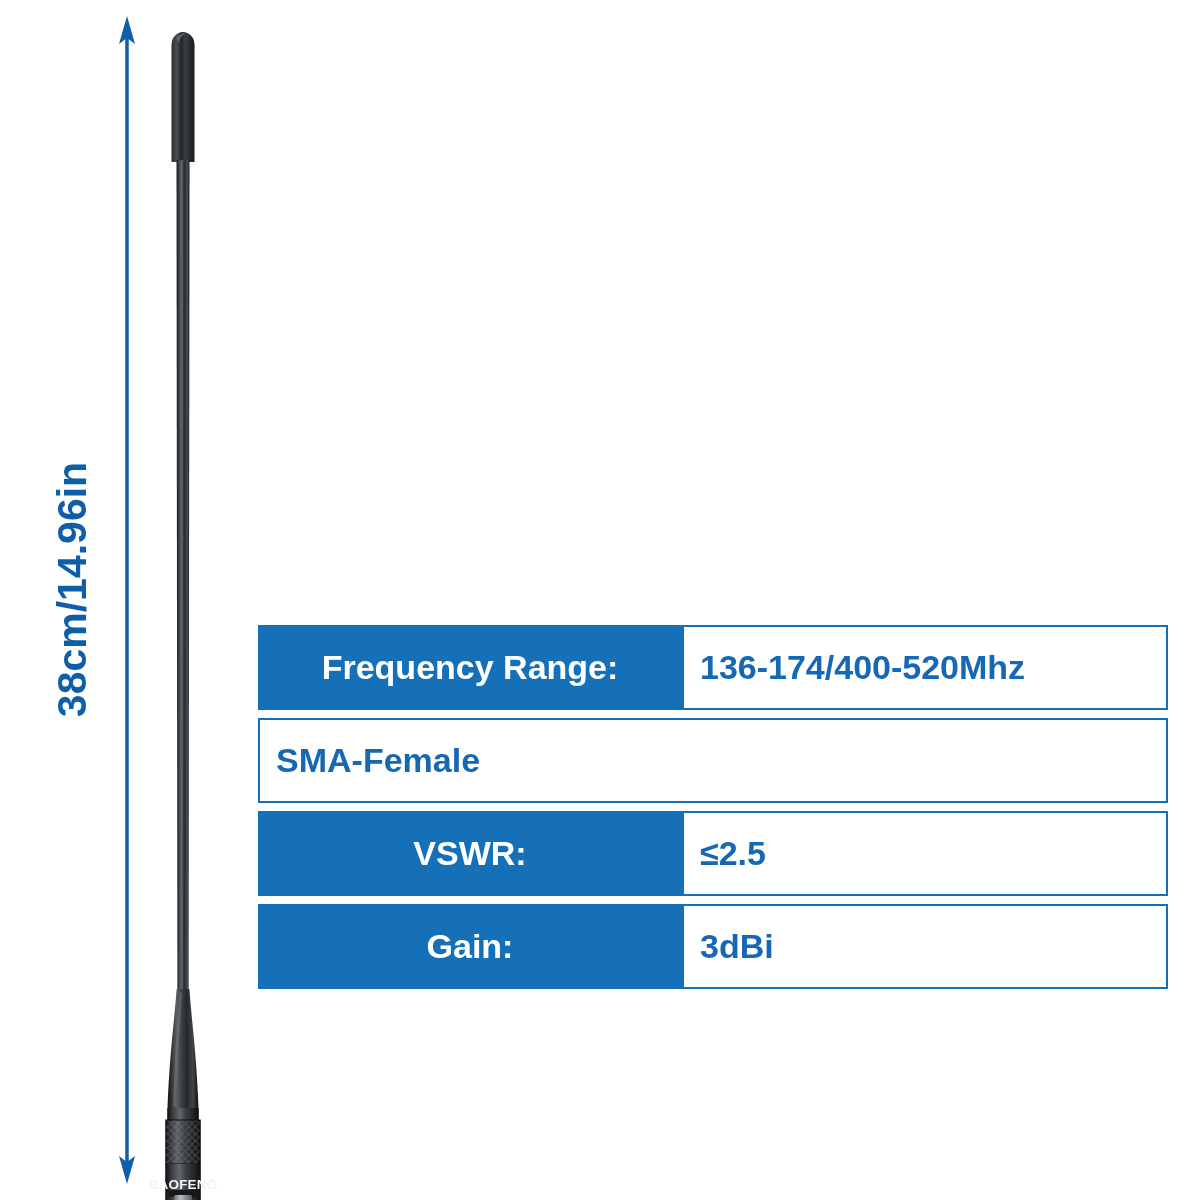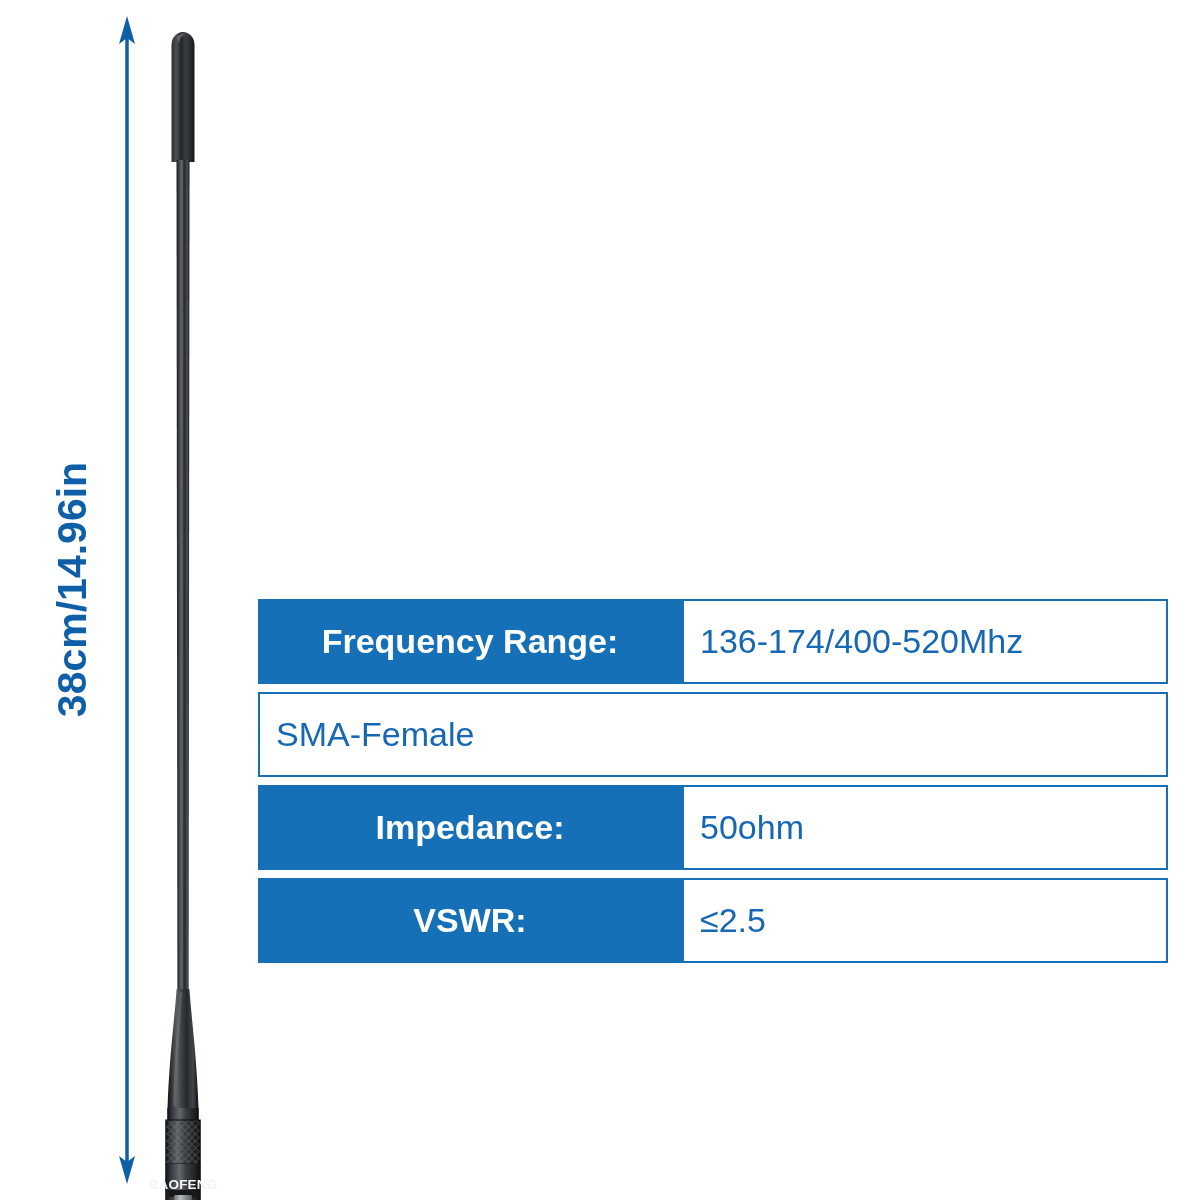--- a/index.html
+++ b/index.html
@@ -54,21 +54,21 @@
     left: 150px;
     top: 14px;
     width: 110px;
     height: 1186px;
   }
 
   
   #spec-table {
     position: absolute;
     left: 258px;
-    top: 599px;
+    top: 625px;
     width: 910px;
   }
   .spec-row {
     position: relative;
     display: flex;
     align-items: stretch;
     height: 85px;
     margin-bottom: 8px;
   }
   .spec-row:last-child {
@@ -90,21 +90,21 @@
   .spec-value {
     flex: 1 1 auto;
     background: #ffffff;
     border: 2px solid #1570B8;
     border-left: 2px solid #1570B8;
     color: #1668B5;
     display: flex;
     align-items: center;
     justify-content: flex-start;
     font-size: 34px;
-    font-weight: 400;
+    font-weight: 700;
     box-sizing: border-box;
     padding: 0 0 0 16px;
     letter-spacing: 0px;
   }
 </style>
 </head>
 <body>
 
 <div id="stage">
 
@@ -211,26 +211,26 @@
 
     <div class="spec-row">
       <div class="spec-label">Frequency Range:</div>
       <div class="spec-value">136-174/400-520Mhz</div>
     </div>
 
     <div class="spec-row">
       <div class="spec-value">SMA-Female</div>
     </div>
 
-    <div class="spec-row">
-      <div class="spec-label">Impedance:</div>
-      <div class="spec-value">50ohm</div>
-    </div>
 
     <div class="spec-row">
       <div class="spec-label">VSWR:</div>
       <div class="spec-value">≤2.5</div>
     </div>
 
+    <div class="spec-row">
+      <div class="spec-label">Gain:</div>
+      <div class="spec-value">3dBi</div>
+    </div>
 
   </div>
 
 </div>
 
 </body></html>

